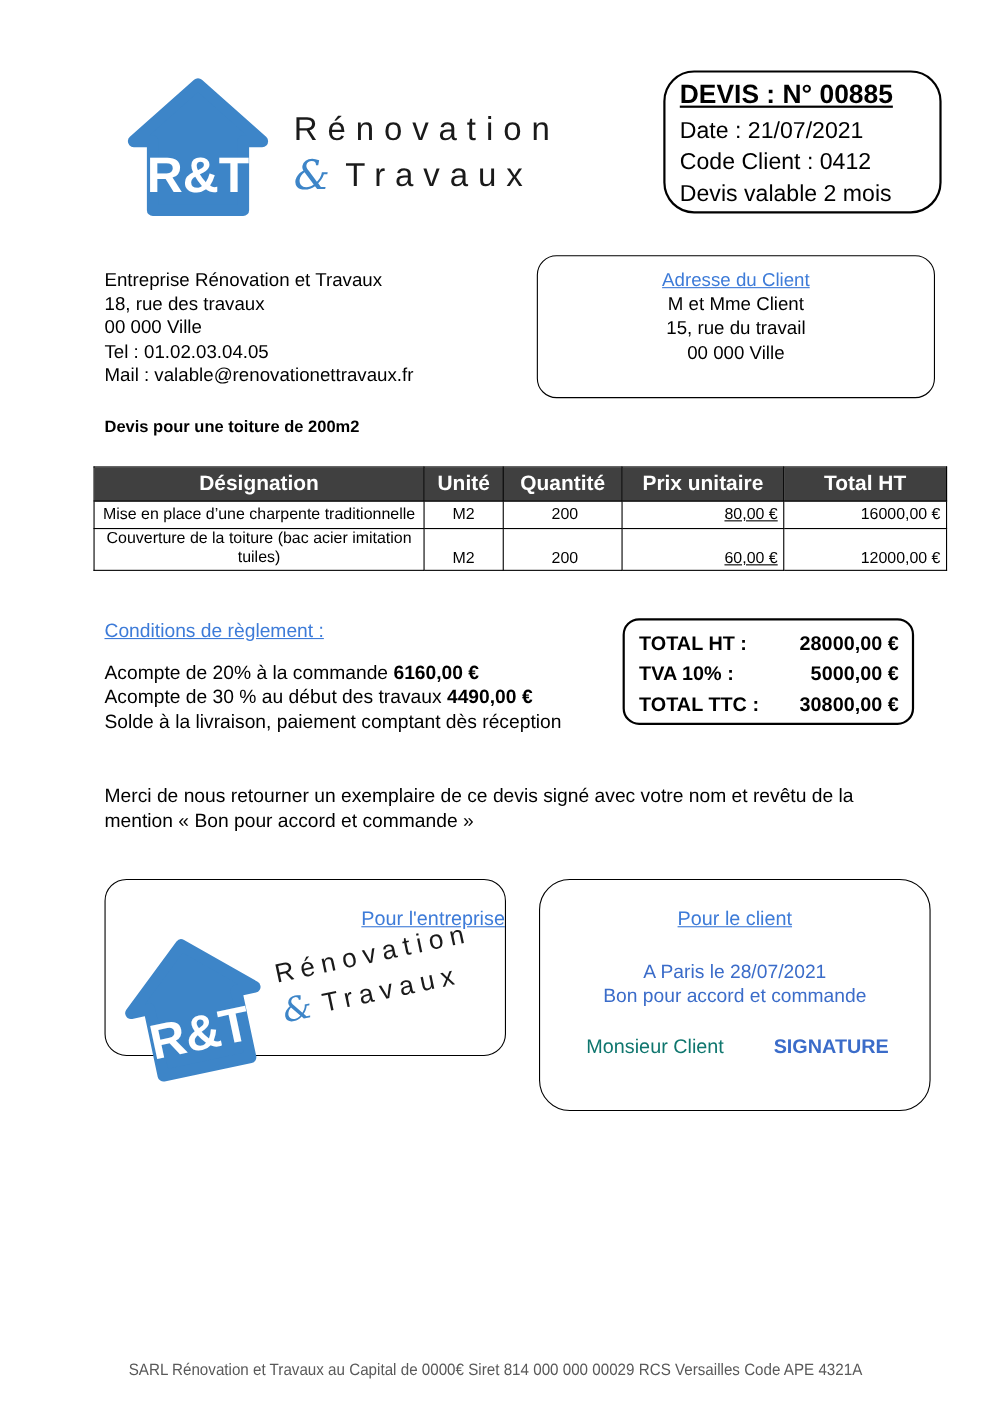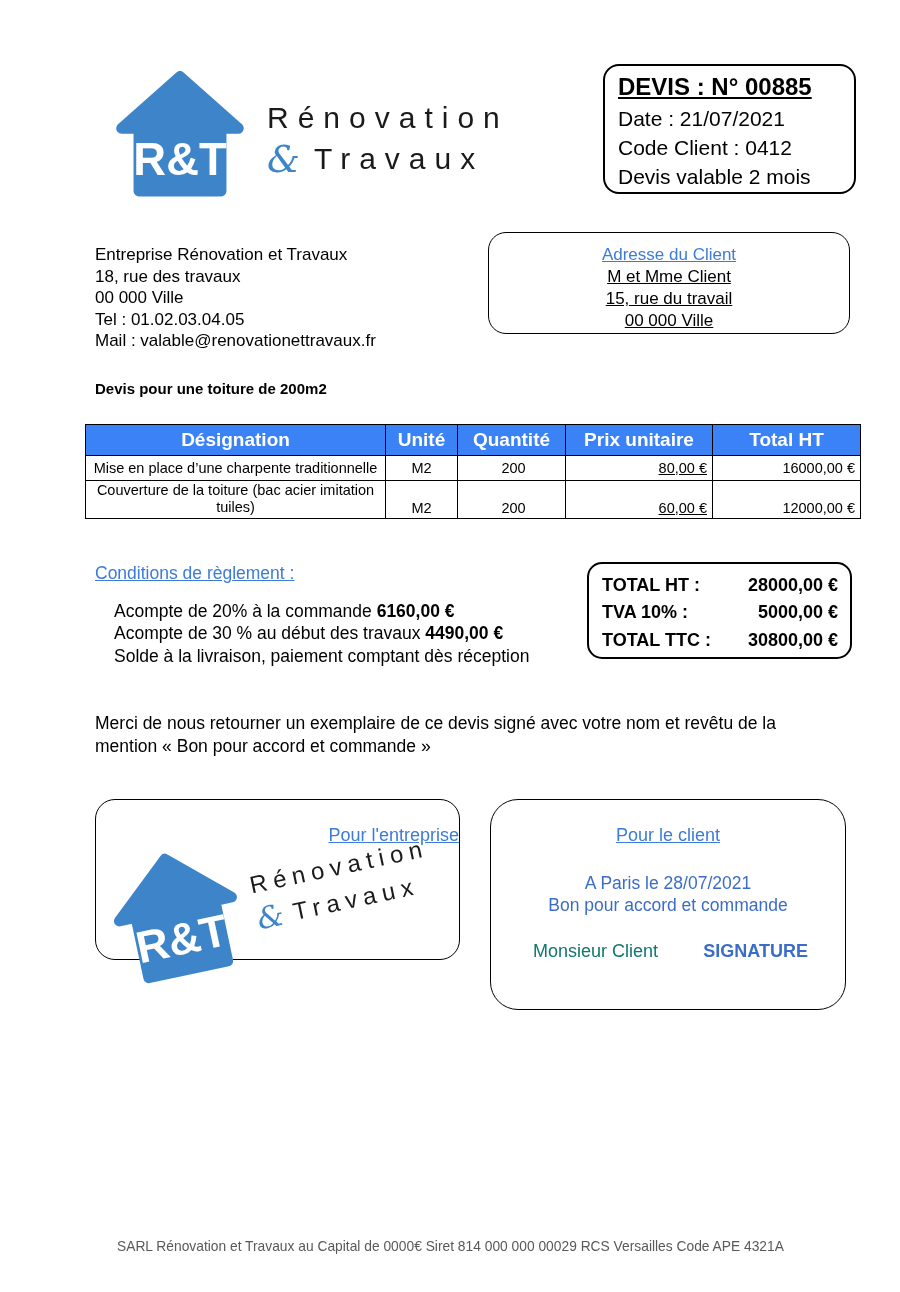--- a/index.html
+++ b/index.html
@@ -16,58 +16,58 @@
   .logo-house { flex:0 0 auto; }
   .logo-text { margin-left:22px; }
   .logo-line1 { font-size:30px; letter-spacing:9px; font-weight:500; color:#1a1a1a; white-space:nowrap; }
   .logo-line2 { display:flex; align-items:center; margin-top:6px; white-space:nowrap; }
   .logo-amp { font-family:"DejaVu Serif", serif; font-style:italic; font-size:37px; color:#3d85c8; margin-right:14px; line-height:1; }
   .logo-word2 { font-size:30px; letter-spacing:9px; font-weight:500; color:#1a1a1a; }
 
   
   .devis-box {
     left:603px; top:64px; width:253px; height:130px;
-    border:2px solid #000; border-radius:16px; padding:7px 12px 0 13px;
+    border:2px solid #000; border-radius:28px; padding:7px 12px 0 13px;
   }
   .devis-title { font-size:24px; font-weight:bold; text-decoration:underline; margin-bottom:3px; letter-spacing:0px; }
   .devis-line { font-size:21px; line-height:29px; }
 
   
   .company { left:95px; top:244px; font-size:17px; line-height:21.6px; }
   .client-box {
-    left:488px; top:232px; width:362px; height:102px;
+    left:488px; top:232px; width:362px; height:130px;
     border:1.6px solid #000; border-radius:18px; text-align:center; padding-top:11px;
   }
   .client-title { color:#3d7bd8; text-decoration:underline; font-size:17px; line-height:22px; }
-  .client-line { font-size:17px; line-height:22px;text-decoration:underline; }
+  .client-line { font-size:17px; line-height:22px; }
 
   .subject { left:95px; top:380px; font-size:15px; font-weight:bold; }
 
   
   table.items { left:85px; top:424px; border-collapse:collapse; table-layout:fixed; }
   table.items th, table.items td { border:1px solid #000; }
   table.items { border:1.5px solid #000; }
-  th.h { background:#3b82f6; color:#fff; font-size:19px; font-weight:bold; height:31px; text-align:center; }
+  th.h { background:#404040; color:#fff; font-size:19px; font-weight:bold; height:31px; text-align:center; }
   td.c-des { width:300px; text-align:center; font-size:14.5px; line-height:17px; padding:1px 4px; }
   td.c-uni { width:72px;  text-align:center; font-size:14.5px; }
   td.c-qty { width:108px; text-align:center; padding-left:4px; font-size:14.5px; }
   td.c-pu  { width:147px; text-align:right; padding-right:5px; font-size:14.5px;text-decoration:underline; }
   td.c-tot { width:148px; text-align:right; padding-right:5px; font-size:14.5px; }
   tr.r1 td { height:25px; vertical-align:middle; }
   tr.r2 td { height:38px; vertical-align:bottom; padding-bottom:2px; }
   tr.r2 td.c-des { vertical-align:middle; }
 
   
   .pay-title { left:95px; top:563px; font-size:17.5px; color:#3d7bd8; text-decoration:underline; }
-  .pay-lines { left:95px; top:600px; font-size:17.5px; line-height:22.4px;margin-left:19px; }
+  .pay-lines { left:95px; top:600px; font-size:17.5px; line-height:22.4px; }
   .pay-amount { font-weight:bold; }
 
   
   .totals-box {
-    left:587px; top:562px; width:265px; height:97px;
+    left:566px; top:562px; width:265px; height:97px;
     border:2px solid #000; border-radius:15px; padding:8px 12px 0 13px;
   }
   .tot-row { display:flex; justify-content:space-between; font-weight:bold; font-size:18px; line-height:27.4px; }
 
   .notice { left:95px; top:712px; width:737px; font-size:17.5px; line-height:22.5px; }
 
   
   .sig-left {
     left:95px; top:799px; width:365px; height:161px;
     border:1.7px solid #000; border-radius:20px; text-align:right; padding-top:25px;

